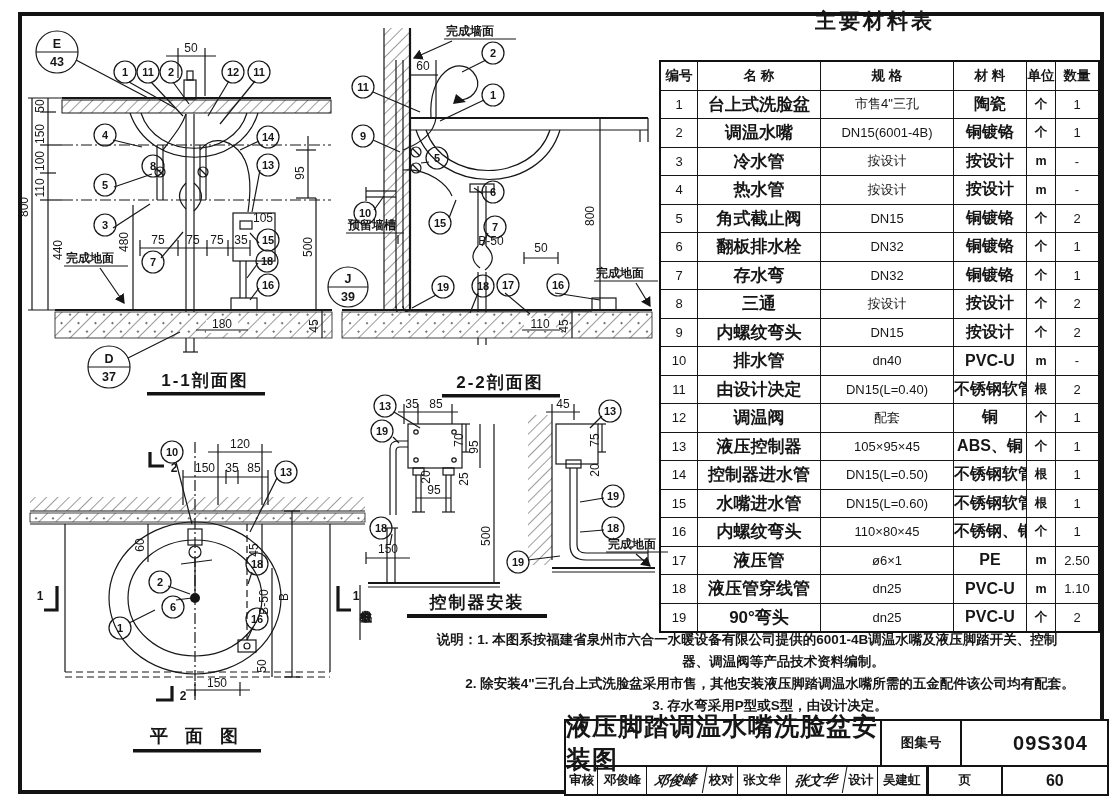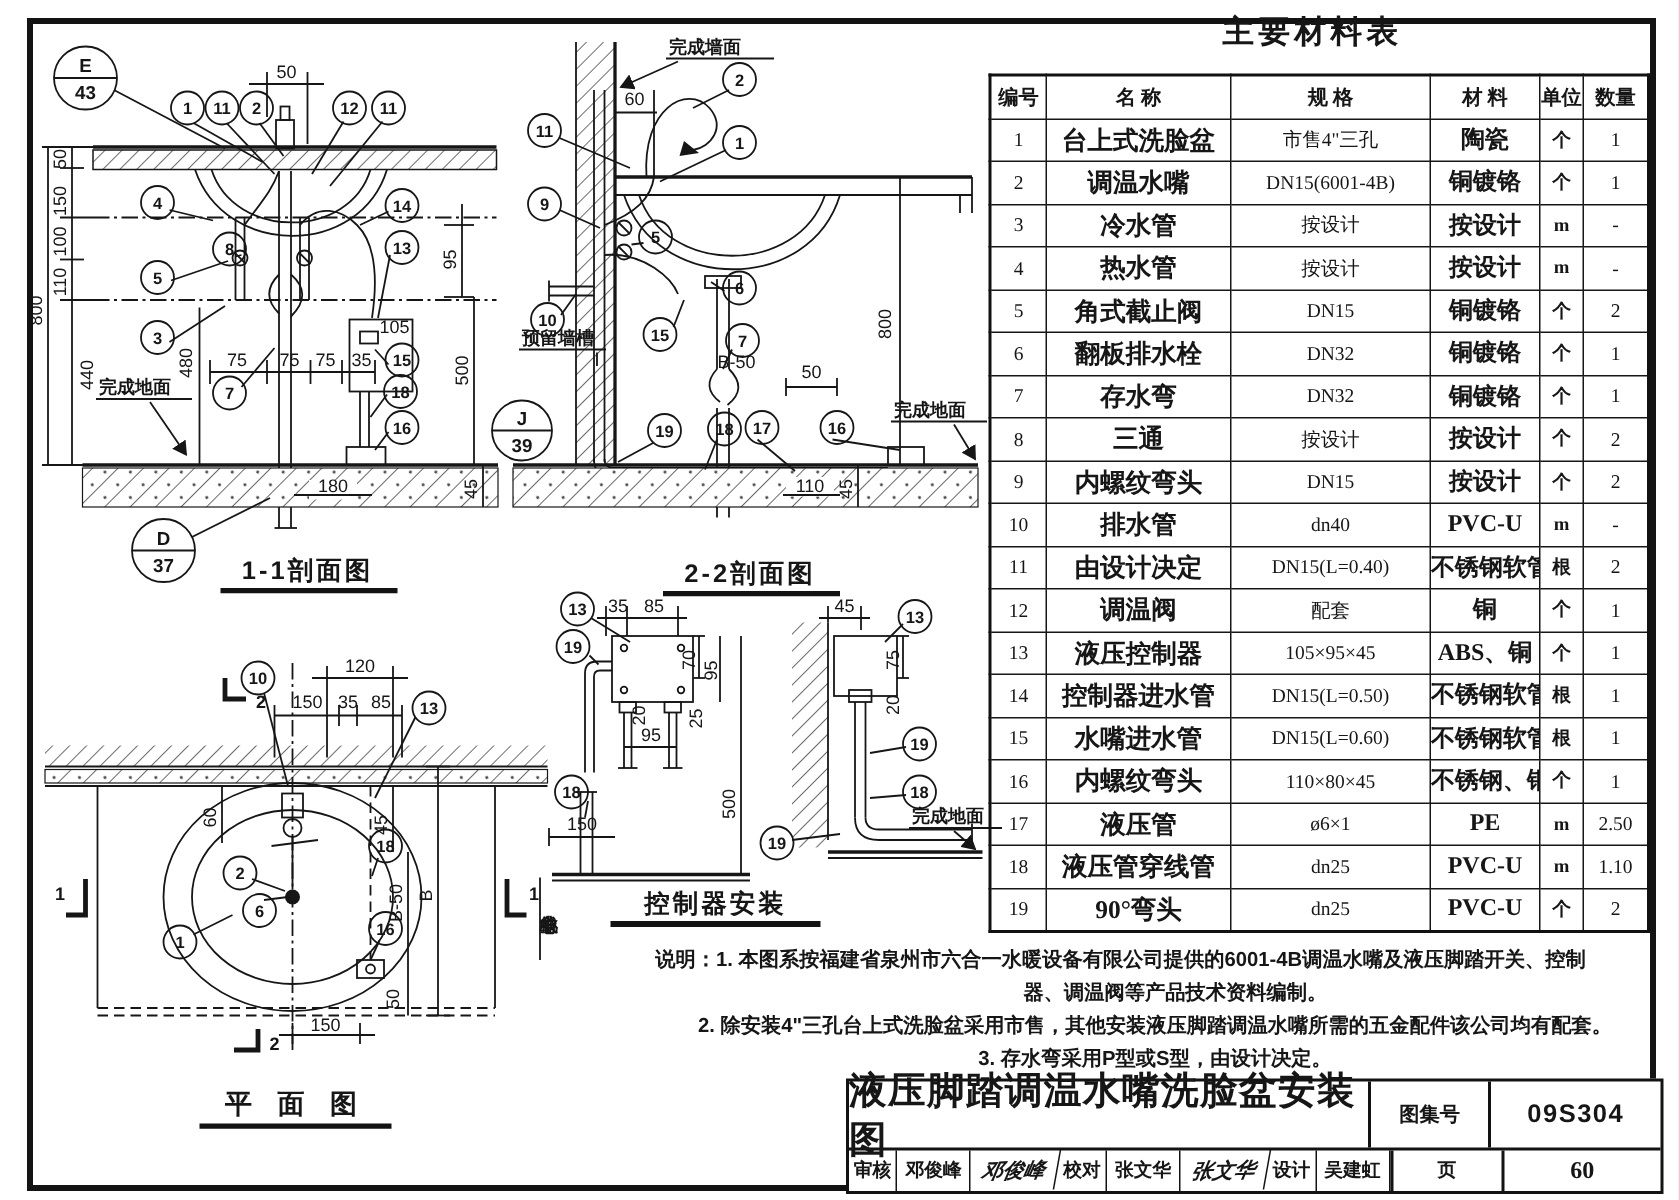--- a/index.html
+++ b/index.html
@@ -1,37 +1,37 @@
 <!DOCTYPE html>
 <html><head>
 <meta charset="utf-8">
 <style>
   html,body{margin:0;padding:0;background:#e8e8e8;}
   .page{position:relative;width:1119px;height:800px;background:#ffffff;font-family:"Liberation Sans",sans-serif;color:#161616;overflow:hidden;}
   .frame{position:absolute;left:18px;top:12px;width:1078px;height:774px;border:4px solid #131313;}
   
   .mat-title{position:absolute;left:659px;top:7px;width:432px;text-align:center;font-size:21px;font-weight:bold;letter-spacing:3px;}
-  table.materials{position:absolute;left:659px;top:49px;width:432px;border-collapse:collapse;table-layout:fixed;font-family:Liberation Serif, serif;}
+  table.materials{position:absolute;left:659px;top:60px;width:432px;border-collapse:collapse;table-layout:fixed;}
   table.materials th,table.materials td{border:1.4px solid #161616;text-align:center;padding:0;height:27.5px;font-size:13px;overflow:hidden;white-space:nowrap;}
   table.materials th{font-size:13.5px;font-weight:bold;}
   table.materials td.c1{font-weight:bold;font-size:17px;}
   table.materials td.c3{font-weight:bold;font-size:16px;}
   table.materials td.c4{font-weight:bold;font-size:12.5px;}
   table.materials{border:2.5px solid #111;}
   
   .notes{position:absolute;left:408px;top:629px;width:678px;font-size:13.5px;font-weight:bold;line-height:22px;text-align:center;}
   .notes .in1{padding-left:73px;}
   .notes .in2{padding-left:46px;}
   
   .tblock{position:absolute;left:564px;top:719px;width:541px;height:73px;border:2.5px solid #131313;display:flex;flex-direction:column;background:#fff;}
   .tb-row1{display:flex;height:44px;border-bottom:2px solid #131313;}
-  .tb-row2{display:flex;flex:1;font-family:Liberation Serif, serif;}
+  .tb-row2{display:flex;flex:1;}
   .tb-title{flex:1;display:flex;align-items:center;justify-content:center;font-size:25px;font-weight:bold;letter-spacing:1px;border-right:2px solid #131313;}
   .tb-atlas-label{width:78px;display:flex;align-items:center;justify-content:center;font-size:13.5px;font-weight:bold;border-right:2px solid #131313;}
-  .tb-atlas-no{width:113px;display:flex;align-items:center;justify-content:center;font-size:17px;font-weight:bold;letter-spacing:1px;}
+  .tb-atlas-no{width:113px;display:flex;align-items:center;justify-content:center;font-size:20px;font-weight:bold;letter-spacing:1px;padding-left:32px;}
   .tb-cell{display:flex;align-items:center;justify-content:center;border-right:1.6px solid #131313;font-size:12.5px;font-weight:bold;overflow:hidden;white-space:nowrap;}
   .tb-sig{font-style:italic;transform:skewX(-12deg) rotate(-2deg);font-size:14px;}
   .tb-page-label{width:78px;border-right:2px solid #131313;border-left:0.4px solid #131313;}
   .tb-page-no{width:113px;border-right:0;font-size:16px;}
   
   svg.draw{position:absolute;left:0;top:0;}
   svg.draw text{font-family:"Liberation Sans",sans-serif;fill:#161616;}
   .s{stroke:#161616;stroke-width:1.2;fill:none;}
   .s2{stroke:#161616;stroke-width:2.2;fill:none;}
   .s3{stroke:#161616;stroke-width:3.2;fill:none;}

